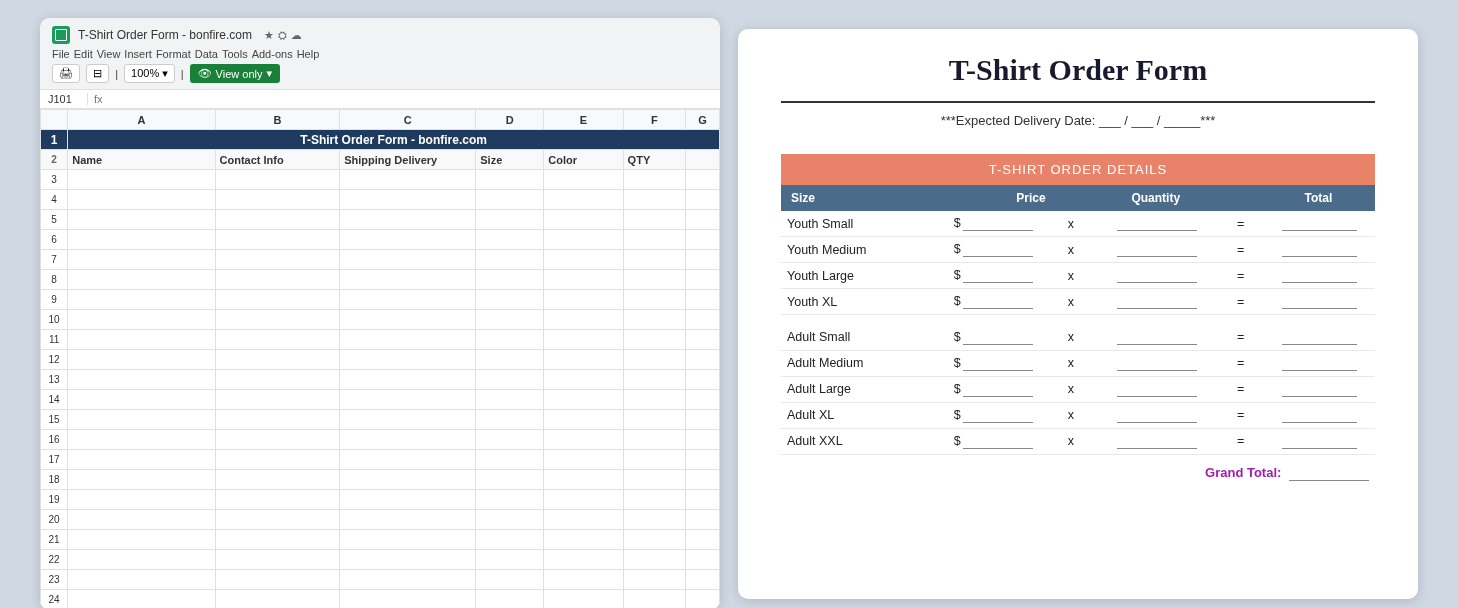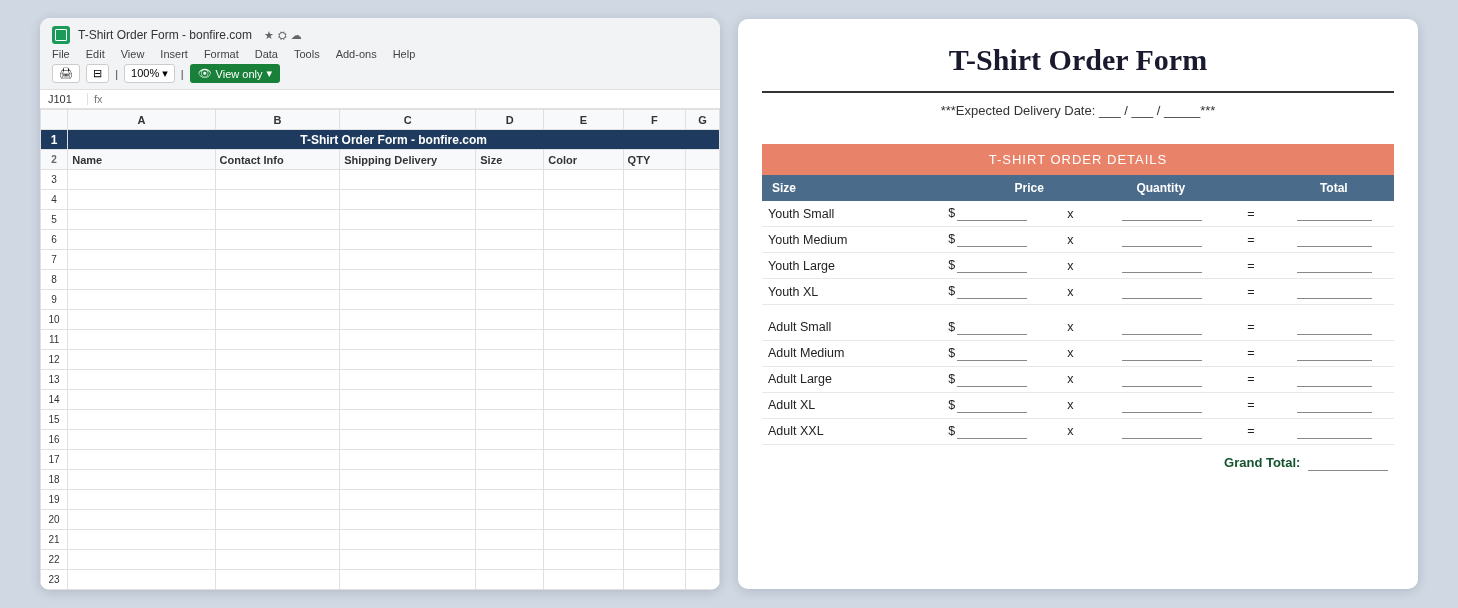--- a/index.html
+++ b/index.html
@@ -72,21 +72,21 @@
     }
 
     .tab-icon {
       font-size: 11px;
       color: #666;
       cursor: pointer;
     }
 
     .menu-bar {
       display: flex;
-      gap: 16px;
+      gap: 4px;
       font-size: 11px;
       color: #444;
       margin-bottom: 4px;
     }
 
     .toolbar {
       display: flex;
       align-items: center;
       gap: 6px;
       font-size: 11px;
@@ -204,21 +204,21 @@
       color: #333;
     }
 
     
     .form-panel {
       background: #fff;
       border-radius: 10px;
       box-shadow: 0 2px 12px rgba(0,0,0,0.15);
       width: 680px;
       min-height: 570px;
-      padding: 24px 24px;
+      padding: 24px 43px;
       display: flex;
       flex-direction: column;
     }
 
     .form-title {
       font-size: 30px;
       font-weight: 900;
       text-align: center;
       color: #1a1a2e;
       font-family: Georgia, serif;
@@ -287,21 +287,21 @@
     .separator-row td {
       padding: 4px 0;
       border: none;
     }
 
     .grand-total-row td {
       padding: 8px 6px 2px;
       text-align: right;
       font-weight: 700;
       font-size: 13px;
-      color: #14532d;
+      color: #a21caf;
     }
 
     .grand-total-line {
       display: inline-block;
       border-bottom: 1px solid #888;
       min-width: 80px;
       margin-left: 4px;
     }
   </style>
 </head>
@@ -595,20 +595,30 @@
         <tr class="data-row">
             <td class="row-header">23</td>
             <td></td>
             <td></td>
             <td></td>
             <td></td>
             <td></td>
             <td></td>
             <td></td>
           </tr>
+        <tr class="data-row">
+            <td class="row-header">24</td>
+            <td></td>
+            <td></td>
+            <td></td>
+            <td></td>
+            <td></td>
+            <td></td>
+            <td></td>
+          </tr>
       </tbody>
     </table>
   </div>
 </div>
 
 <div class="form-panel">
   <h1 class="form-title">T-Shirt Order Form</h1>
   <hr class="form-divider">
   <div class="delivery-date">***Expected Delivery Date: ___ / ___ / _____***</div>
 

